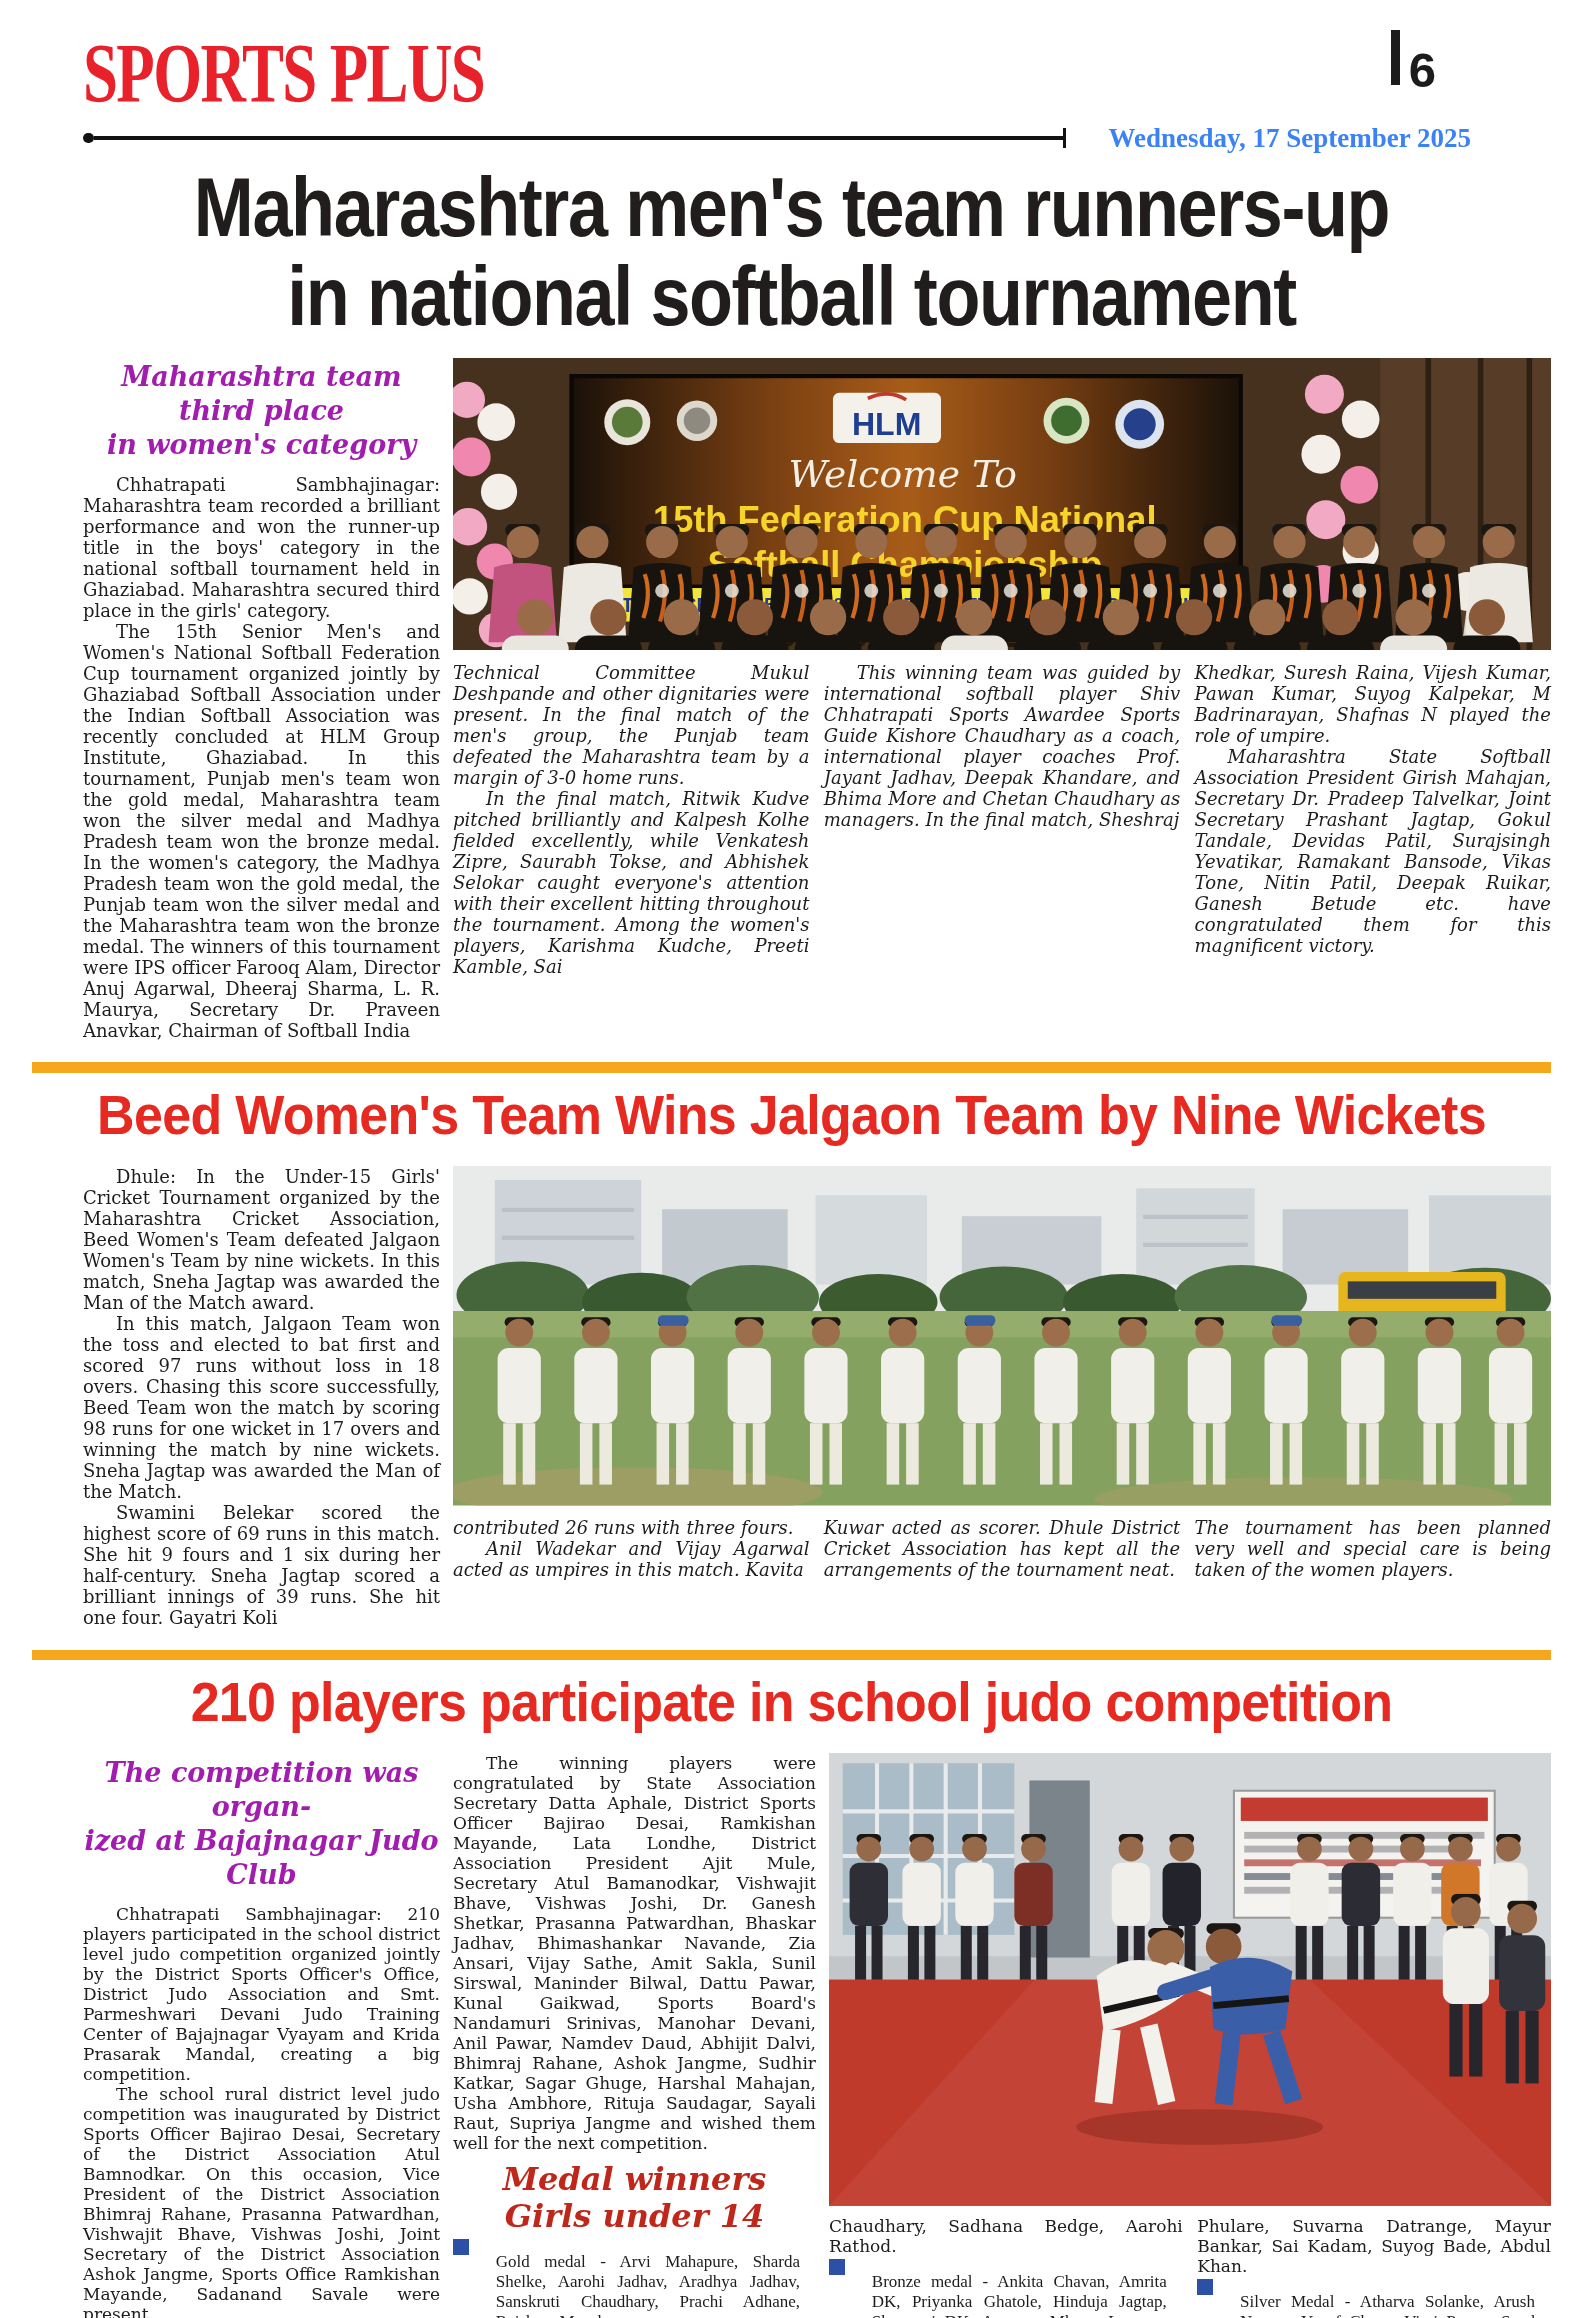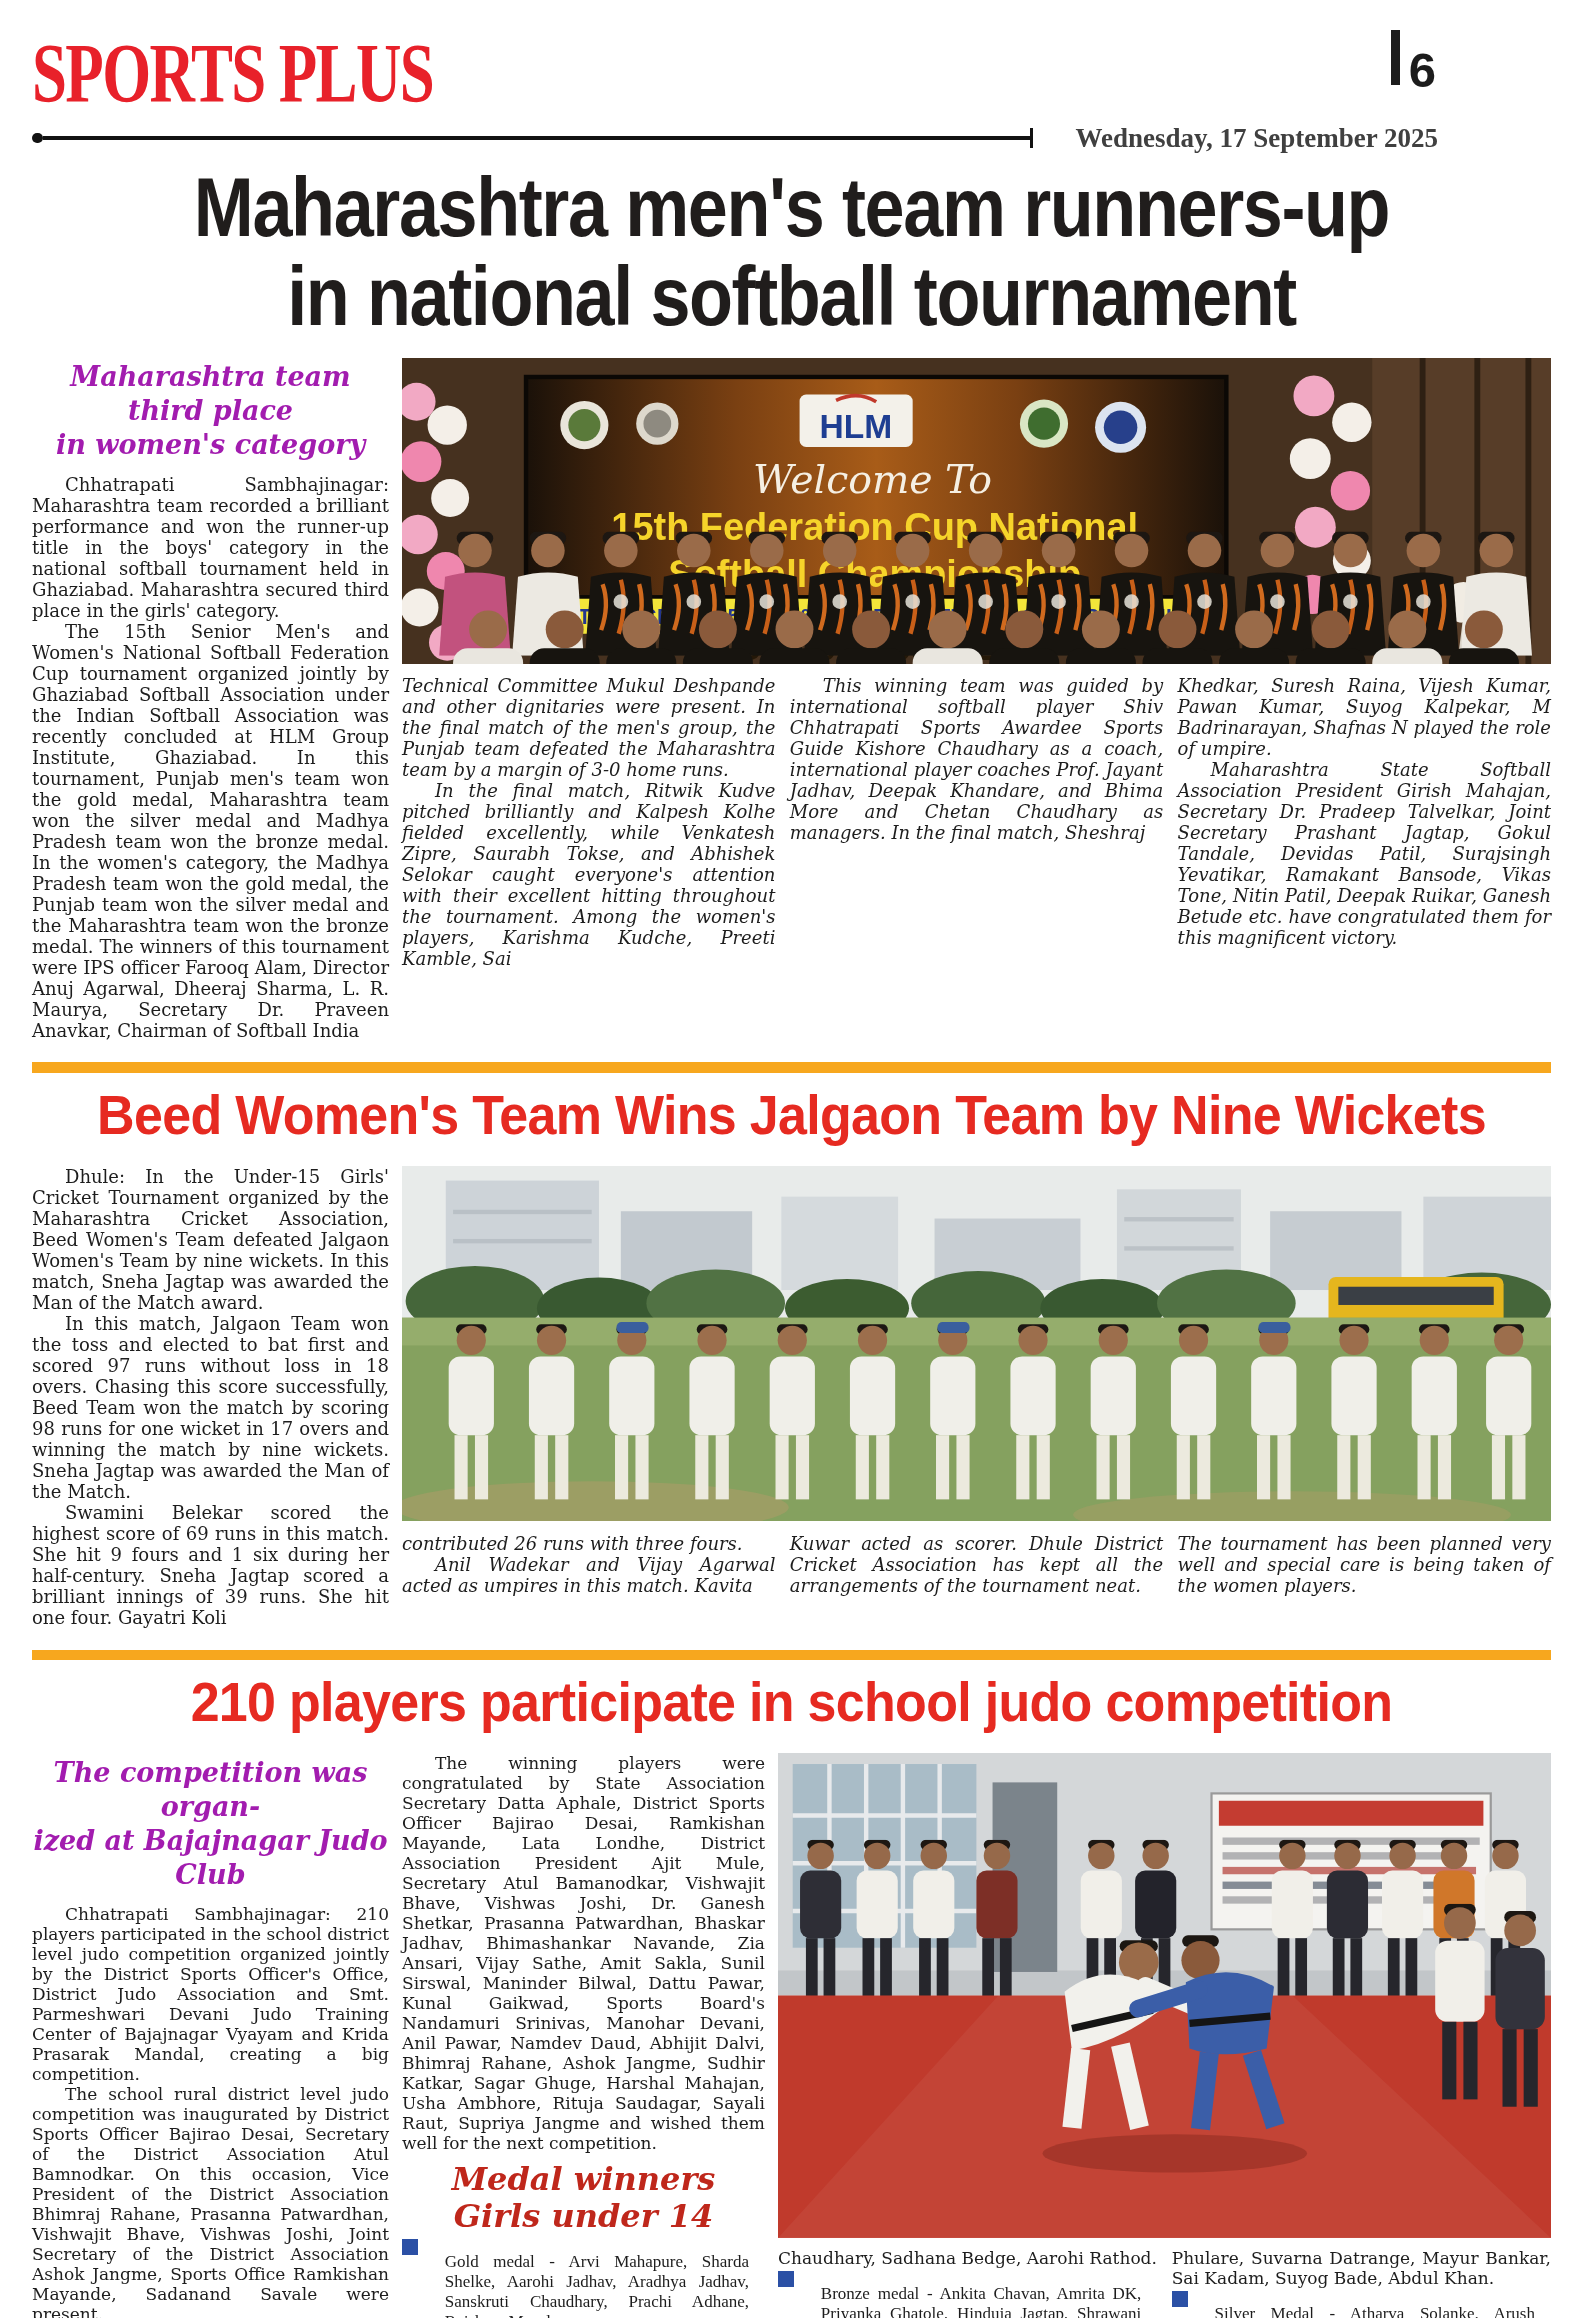--- a/index.html
+++ b/index.html
@@ -1,32 +1,32 @@
 <!DOCTYPE html>
 <html style="font-size:11.5px"><head>
 <meta charset="utf-8">
 <style>
   html,body{margin:0;padding:0;background:#888;}
   .page{position:relative;width:1583px;height:2319px;background:#ffffff;overflow:hidden;
         font-family:"DejaVu Serif",serif;color:#1d1d1d;}
-  .pad{padding-left:32px;padding-right:32px;}
+  .pad{padding-left:83px;padding-right:32px;}
 
   
   header{position:relative;padding-top:36px;}
   .masthead{font-family:"Liberation Serif",serif;font-weight:700;color:#e8212a;
             font-size:85px;line-height:75px;letter-spacing:-2.2px;
             transform:scaleX(.74);transform-origin:left center;width:max-content;}
   .pageinfo{position:absolute;top:30px;right:147px;display:flex;align-items:flex-start;gap:8.6px;}
   .pagebar{width:9.3px;height:55px;background:#1c1c1c;display:inline-block;}
   .pagenum{font-family:"Liberation Sans",sans-serif;font-weight:700;font-size:49px;line-height:49px;margin-top:16px;color:#1c1c1c;}
   .rule-row{display:flex;align-items:center;margin-top:11.5px;}
   .dot{width:10.8px;height:10.8px;border-radius:50%;background:#121212;flex:0 0 auto;}
   .hline{flex:1;height:3.6px;background:#121212;}
   .tick{width:3.6px;height:20px;background:#121212;margin-right:42px;flex:0 0 auto;}
-  .date{font-family:"Liberation Serif",serif;font-weight:700;font-size:27px;white-space:nowrap;margin-right:113px;color:#404040;}
+  .date{font-family:"Liberation Serif",serif;font-weight:700;font-size:27px;white-space:nowrap;margin-right:80px;color:#3b82f6;}
 
   
   .big{margin:10px 0 40px;text-align:center;font-family:"Liberation Sans",sans-serif;
        font-weight:700;font-size:72px;line-height:77px;letter-spacing:-1.4px;color:#201d1c;
        transform:scaleY(1.15);transform-origin:top center;}
   .big span{display:block;}
   .redhead{font-family:"Liberation Sans",sans-serif;font-weight:700;color:#e62a21;
            font-size:52px;line-height:60px;text-align:center;letter-spacing:-0.7px;
            margin:7.2px 0 21.5px;transform:scaleY(1.08);}
 

